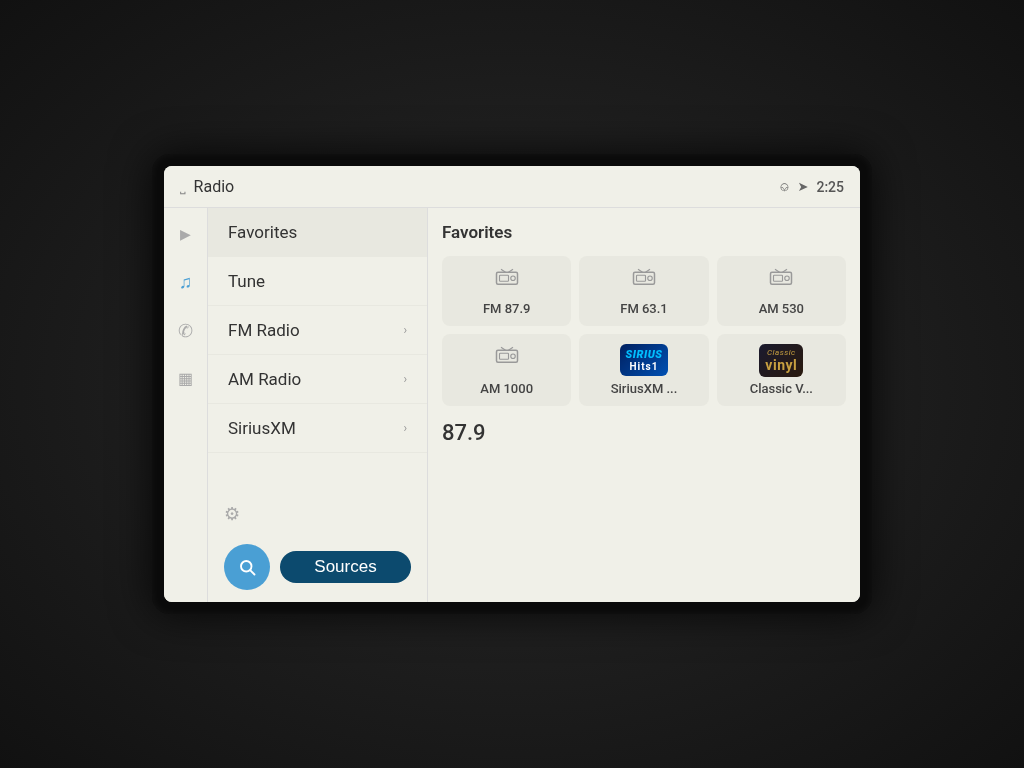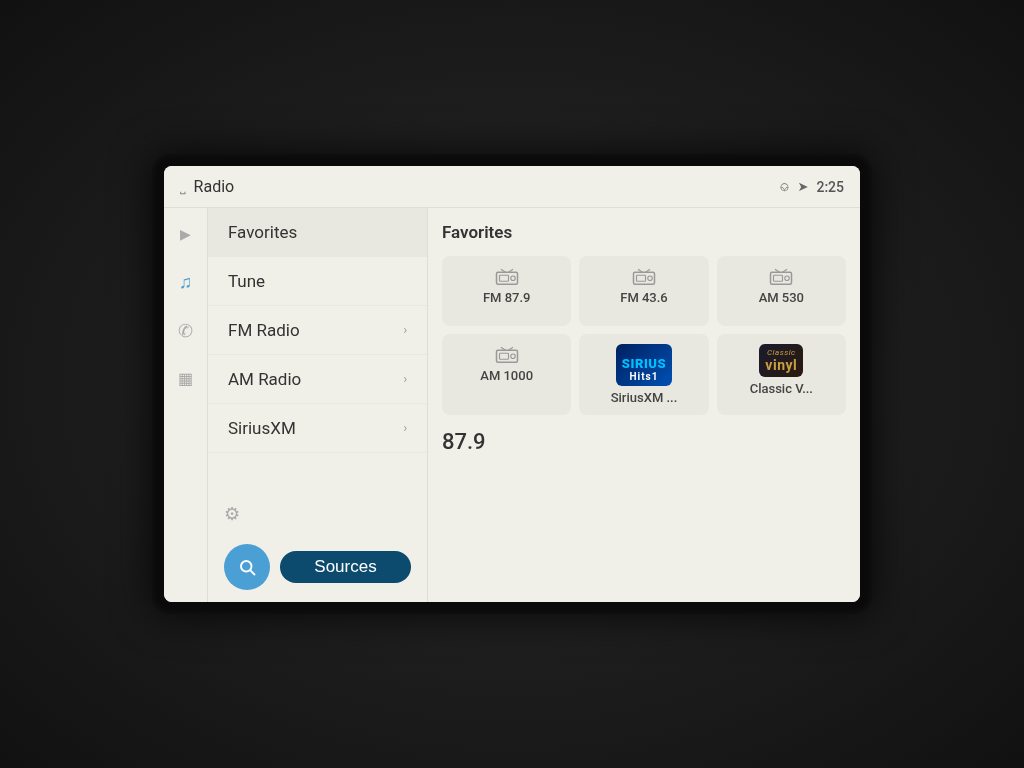--- a/index.html
+++ b/index.html
@@ -206,21 +206,21 @@
     .favorite-card {
       background: #e8e8e0;
       border-radius: 8px;
       padding: 10px 8px;
       display: flex;
       flex-direction: column;
       align-items: center;
       gap: 4px;
       cursor: pointer;
       min-height: 70px;
-      justify-content: flex-start;
+      justify-content: space-between;
     }
 
     .favorite-card .station-name {
       font-size: 13px;
       color: #444;
       font-weight: 500;
       text-align: center;
     }
 
     .current-station {
@@ -318,21 +318,21 @@
             </div>
 
             <div class="favorite-card">
               <svg class="radio-svg" viewBox="0 0 32 26" fill="none">
                 <rect x="2" y="8" width="28" height="16" rx="2" stroke="#999" stroke-width="2"></rect>
                 <rect x="6" y="12" width="12" height="8" rx="1" stroke="#999" stroke-width="1.5"></rect>
                 <circle cx="24" cy="16" r="3" stroke="#999" stroke-width="1.5"></circle>
                 <line x1="8" y1="4" x2="14" y2="8" stroke="#999" stroke-width="1.5"></line>
                 <line x1="24" y1="4" x2="18" y2="8" stroke="#999" stroke-width="1.5"></line>
               </svg>
-              <span class="station-name">FM 43.6</span>
+              <span class="station-name">FM 63.1</span>
             </div>
 
             <div class="favorite-card">
               <svg class="radio-svg" viewBox="0 0 32 26" fill="none">
                 <rect x="2" y="8" width="28" height="16" rx="2" stroke="#999" stroke-width="2"></rect>
                 <rect x="6" y="12" width="12" height="8" rx="1" stroke="#999" stroke-width="1.5"></rect>
                 <circle cx="24" cy="16" r="3" stroke="#999" stroke-width="1.5"></circle>
                 <line x1="8" y1="4" x2="14" y2="8" stroke="#999" stroke-width="1.5"></line>
                 <line x1="24" y1="4" x2="18" y2="8" stroke="#999" stroke-width="1.5"></line>
               </svg>
@@ -345,21 +345,21 @@
                 <rect x="6" y="12" width="12" height="8" rx="1" stroke="#999" stroke-width="1.5"></rect>
                 <circle cx="24" cy="16" r="3" stroke="#999" stroke-width="1.5"></circle>
                 <line x1="8" y1="4" x2="14" y2="8" stroke="#999" stroke-width="1.5"></line>
                 <line x1="24" y1="4" x2="18" y2="8" stroke="#999" stroke-width="1.5"></line>
               </svg>
               <span class="station-name">AM 1000</span>
             </div>
 
             <div class="favorite-card">
               <div style="background: linear-gradient(135deg, #002060, #0050b3); border-radius:6px; padding:4px 6px; text-align:center;">
-                <div style="color:#00bfff; font-size:13px; font-weight:900; letter-spacing:0.5px; margin-top:8px;">SIRIUS</div>
+                <div style="color:#00bfff; font-size:11px; font-weight:900; letter-spacing:0.5px; font-style:italic;">SIRIUS</div>
                 <div style="color:white; font-size:10px; font-weight:700; letter-spacing:1px;">Hits1</div>
               </div>
               <span class="station-name">SiriusXM ...</span>
             </div>
 
             <div class="favorite-card">
               <div style="background: linear-gradient(135deg, #1a1a2e, #2a1a0e); border-radius:6px; padding:4px 6px; text-align:center;">
                 <div style="color:#c8a040; font-size:8px; font-weight:400; letter-spacing:0.5px; font-style:italic;">Classic</div>
                 <div style="color:#c8a040; font-size:14px; font-weight:700; letter-spacing:0.5px;">vinyl</div>
               </div>

